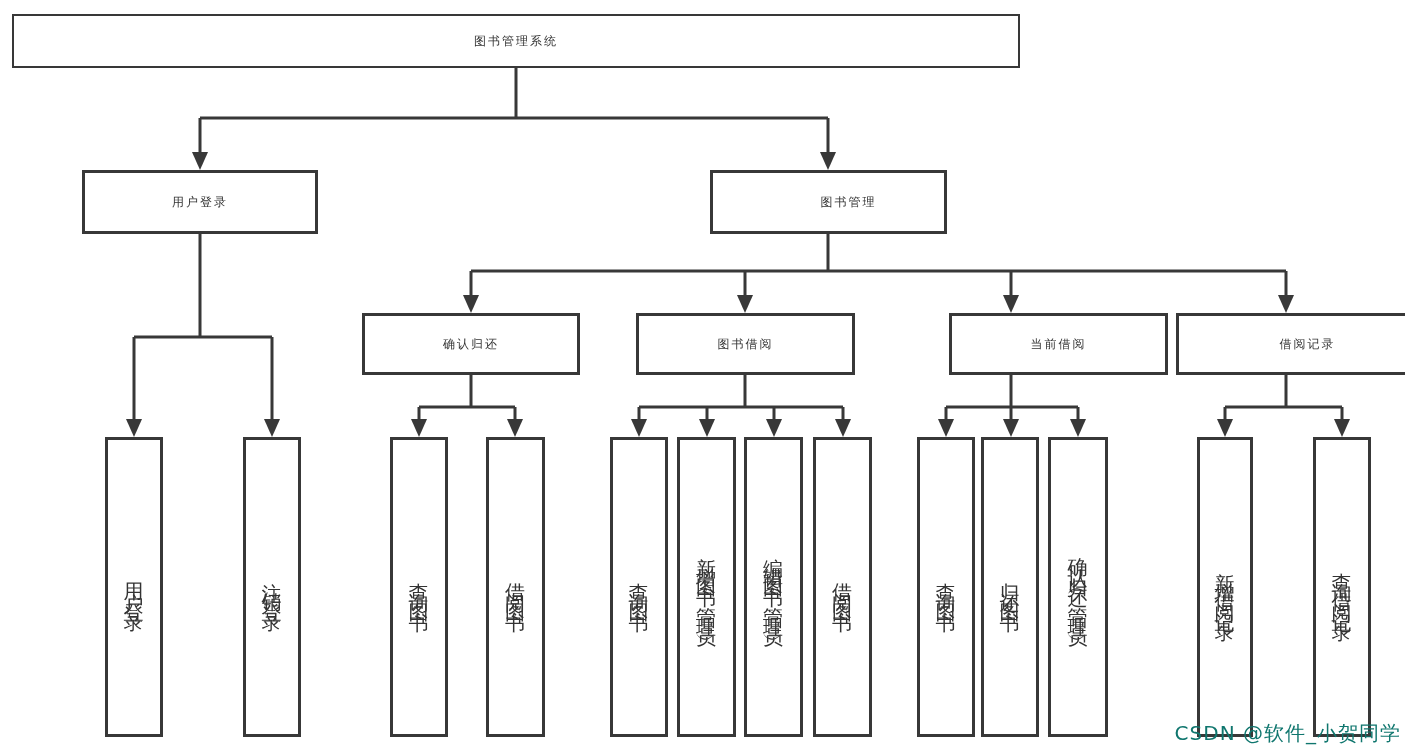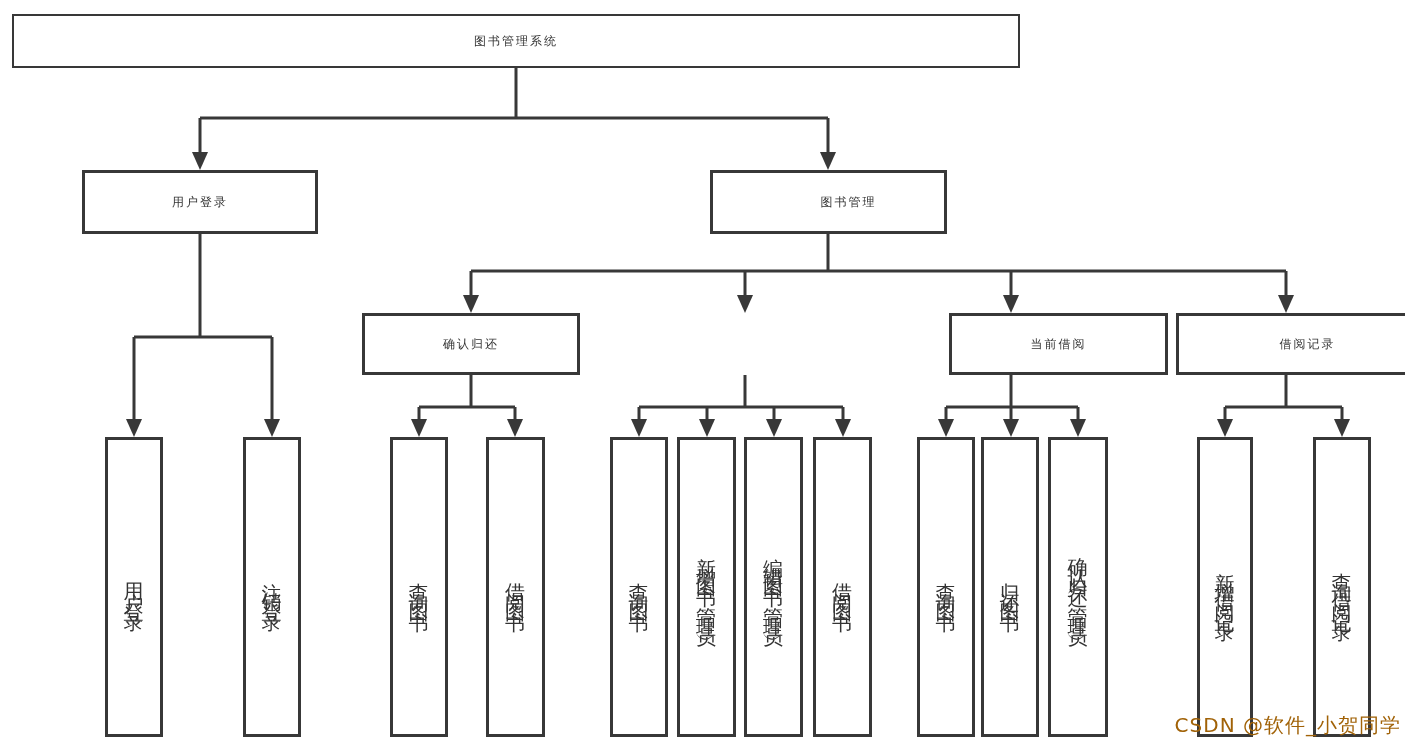--- a/index.html
+++ b/index.html
@@ -16,22 +16,22 @@
   .h-node { font-size:12px; letter-spacing:2px; white-space:nowrap; }
   .root-node { border-width:2px; }
   .v-node {
     writing-mode:vertical-rl; text-orientation:mixed;
     font-size:20px; letter-spacing:10px; line-height:1;
   }
   svg.connectors { position:absolute; left:0; top:0; width:1405px; height:747px; }
   svg.connectors path { stroke:#383838; stroke-width:3; fill:none; }
   svg.connectors polygon { fill:#383838; stroke:none; }
   .watermark {
-    position:absolute; right:4px; bottom:8px;
-    color:#a16207; font-size:20px; letter-spacing:1px; white-space:nowrap;
+    position:absolute; right:4px; bottom:0;
+    color:#0f766e; font-size:20px; letter-spacing:1px; white-space:nowrap;
   }
 </style>
 </head>
 <body>
 
 <div class="canvas">
 
   <svg class="connectors" viewBox="0 0 1405 747" aria-hidden="true">
 
     <path d="M516 68 V118 M200 118 H828 M200 118 V152 M828 118 V152"></path>
@@ -67,20 +67,21 @@
     <polygon points="1217,419 1233,419 1225,437"></polygon>
     <polygon points="1334,419 1350,419 1342,437"></polygon>
   </svg>
 
   <div class="node h-node root-node" style="left:12px; top:14px; width:1008px; height:54px;">图书管理系统</div>
 
   <div class="node h-node" style="left:82px; top:170px; width:236px; height:64px;">用户登录</div>
   <div class="node h-node" style="left:710px; top:170px; width:237px; height:64px;padding-left:40px;">图书管理</div>
 
   <div class="node h-node" style="left:362px; top:313px; width:218px; height:62px;">确认归还</div>
+  <div class="node h-node" style="left:636px; top:313px; width:219px; height:62px;">图书借阅</div>
   <div class="node h-node" style="left:902px; top:313px; width:219px; height:62px;margin-left:47px;">当前借阅</div>
   <div class="node h-node" style="left:1176px; top:313px; width:263px; height:62px;">借阅记录</div>
 
   <div class="node v-node" style="left:105px; top:437px; width:58px; height:300px;">用户登录</div>
   <div class="node v-node" style="left:243px; top:437px; width:58px; height:300px;">注销登录</div>
 
   <div class="node v-node" style="left:390px; top:437px; width:58px; height:300px;">查询图书</div>
   <div class="node v-node" style="left:486px; top:437px; width:59px; height:300px;">借阅图书</div>
 
   <div class="node v-node" style="left:610px; top:437px; width:58px; height:300px;">查询图书</div>

